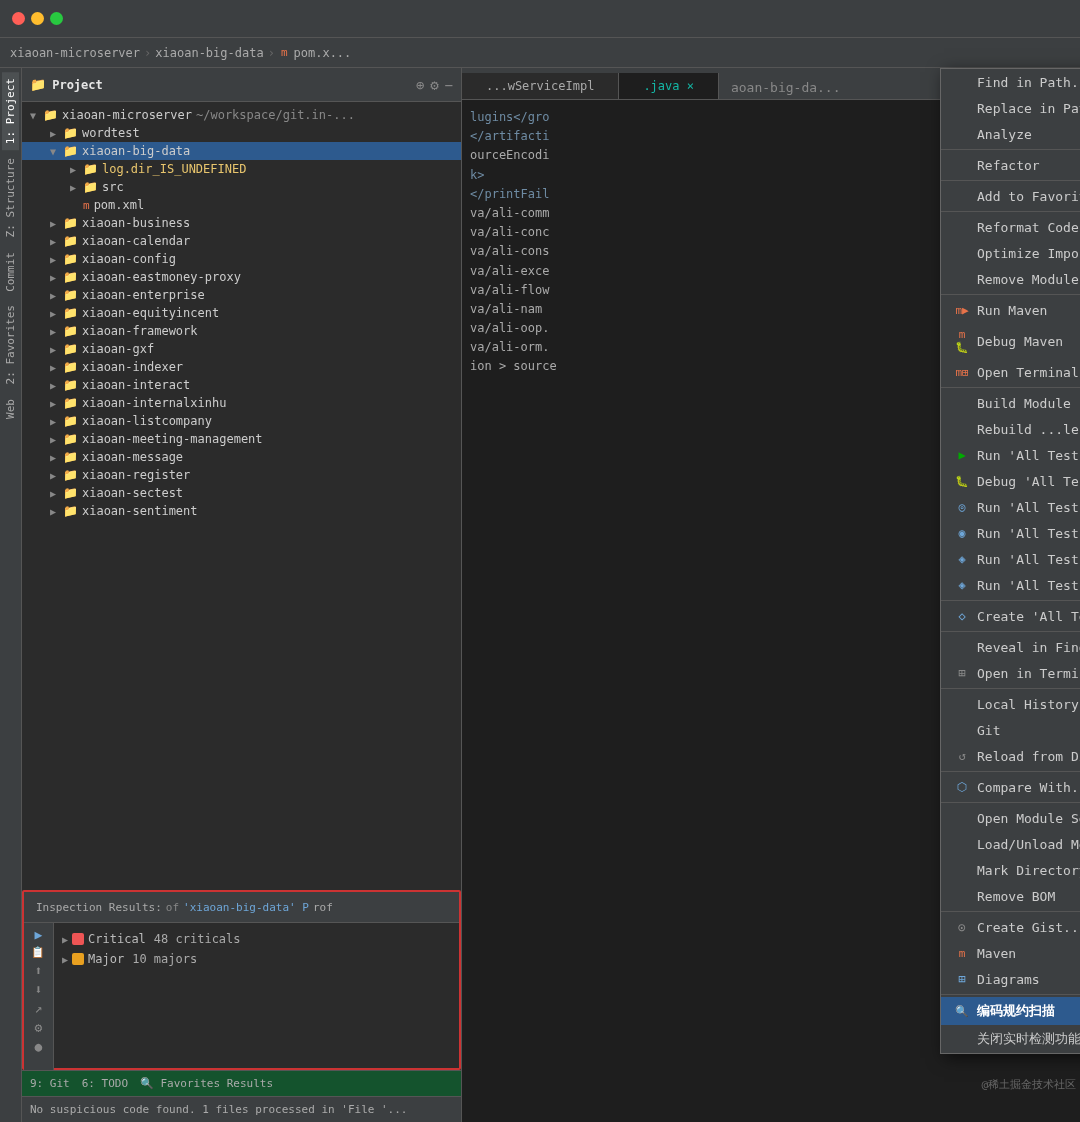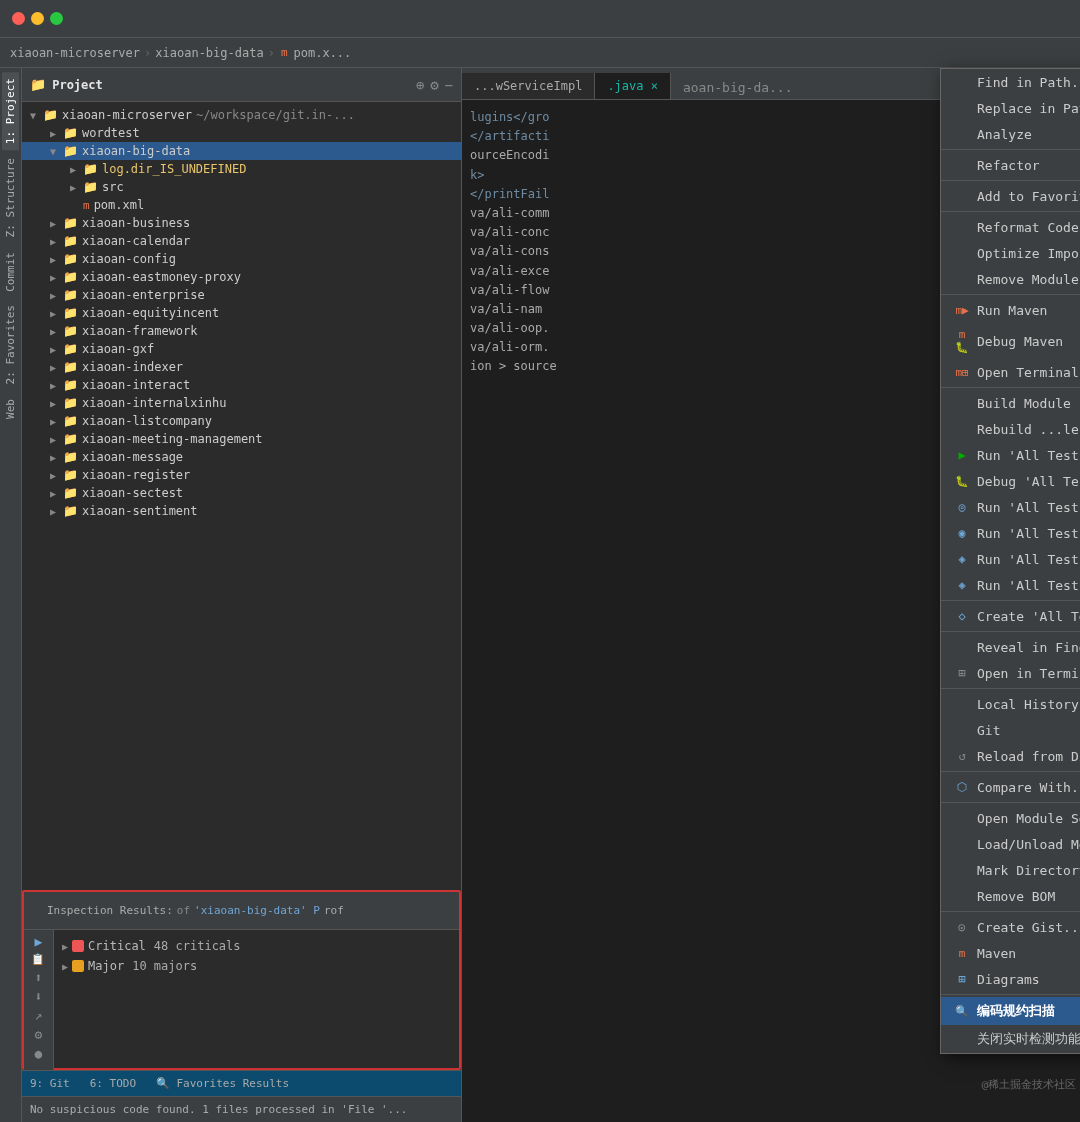--- a/index.html
+++ b/index.html
@@ -129,25 +129,25 @@
     .tree-sub { color: #888; font-size: 12px; margin-left: 4px; }
 
     
     .inspection-panel {
       height: 200px;
       border: 2px solid #e55;
       background: #2b2b2b;
       border-radius: 2px;
     }
     .inspection-header {
-      height: 38px;
+      height: 31px;
       background: #3c3f41;
       display: flex;
       align-items: center;
-      padding: 0 23px;
+      padding: 0 12px;
       font-size: 11px;
       border-bottom: 1px solid #555;
       gap: 4px;
     }
     .inspection-header span { color: #aaa; }
     .inspection-body {
       display: flex;
       height: calc(200px - 26px);
     }
     .inspection-toolbar {
@@ -170,28 +170,28 @@
     .insp-badge.orange { background: #e8a020; }
     .insp-count { color: #aaa; margin-left: 4px; }
 
     
     .status-bar {
       position: absolute;
       bottom: 0;
       left: 0;
       right: 0;
       height: 26px;
-      background: #0c4a6e;
+      background: #14532d;
       display: flex;
       align-items: center;
       padding: 0 8px;
       font-size: 11px;
       color: #aaa;
       border-top: 1px solid #555;
-      gap: 20px;
+      gap: 12px;
     }
     .status-item { display: flex; align-items: center; gap: 4px; }
 
     
     .right-area {
       flex: 1;
       position: relative;
       background: #2b2b2b;
     }
 
@@ -204,21 +204,21 @@
       flex-direction: column;
     }
     .editor-tabs {
       height: 32px;
       background: #3c3f41;
       display: flex;
       align-items: flex-end;
       border-bottom: 1px solid #555;
     }
     .editor-tab {
-      padding: 6px 12px;
+      padding: 6px 24px;
       font-size: 12px;
       color: #aaa;
       background: #2b2b2b;
       border-right: 1px solid #555;
       cursor: pointer;
     }
     .editor-tab.active { background: #1e1e1e; color: #14b8a6; }
 
     .editor-content {
       flex: 1;

